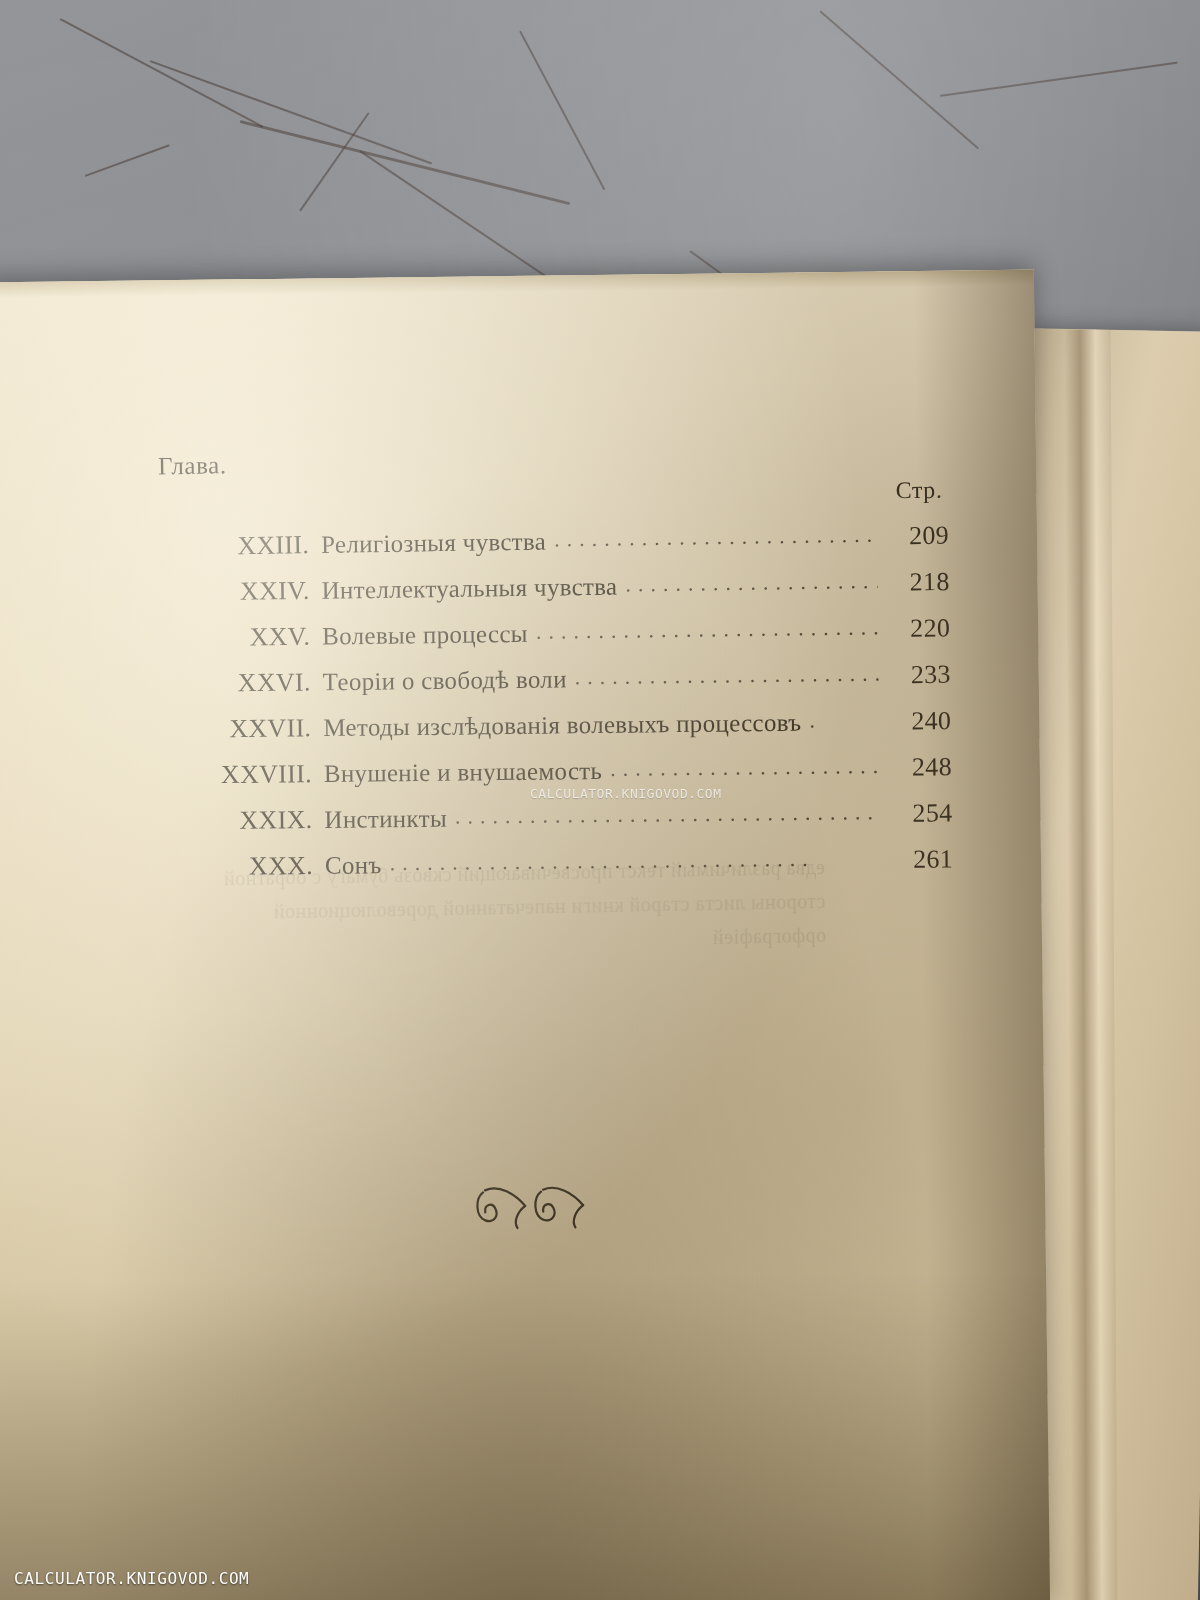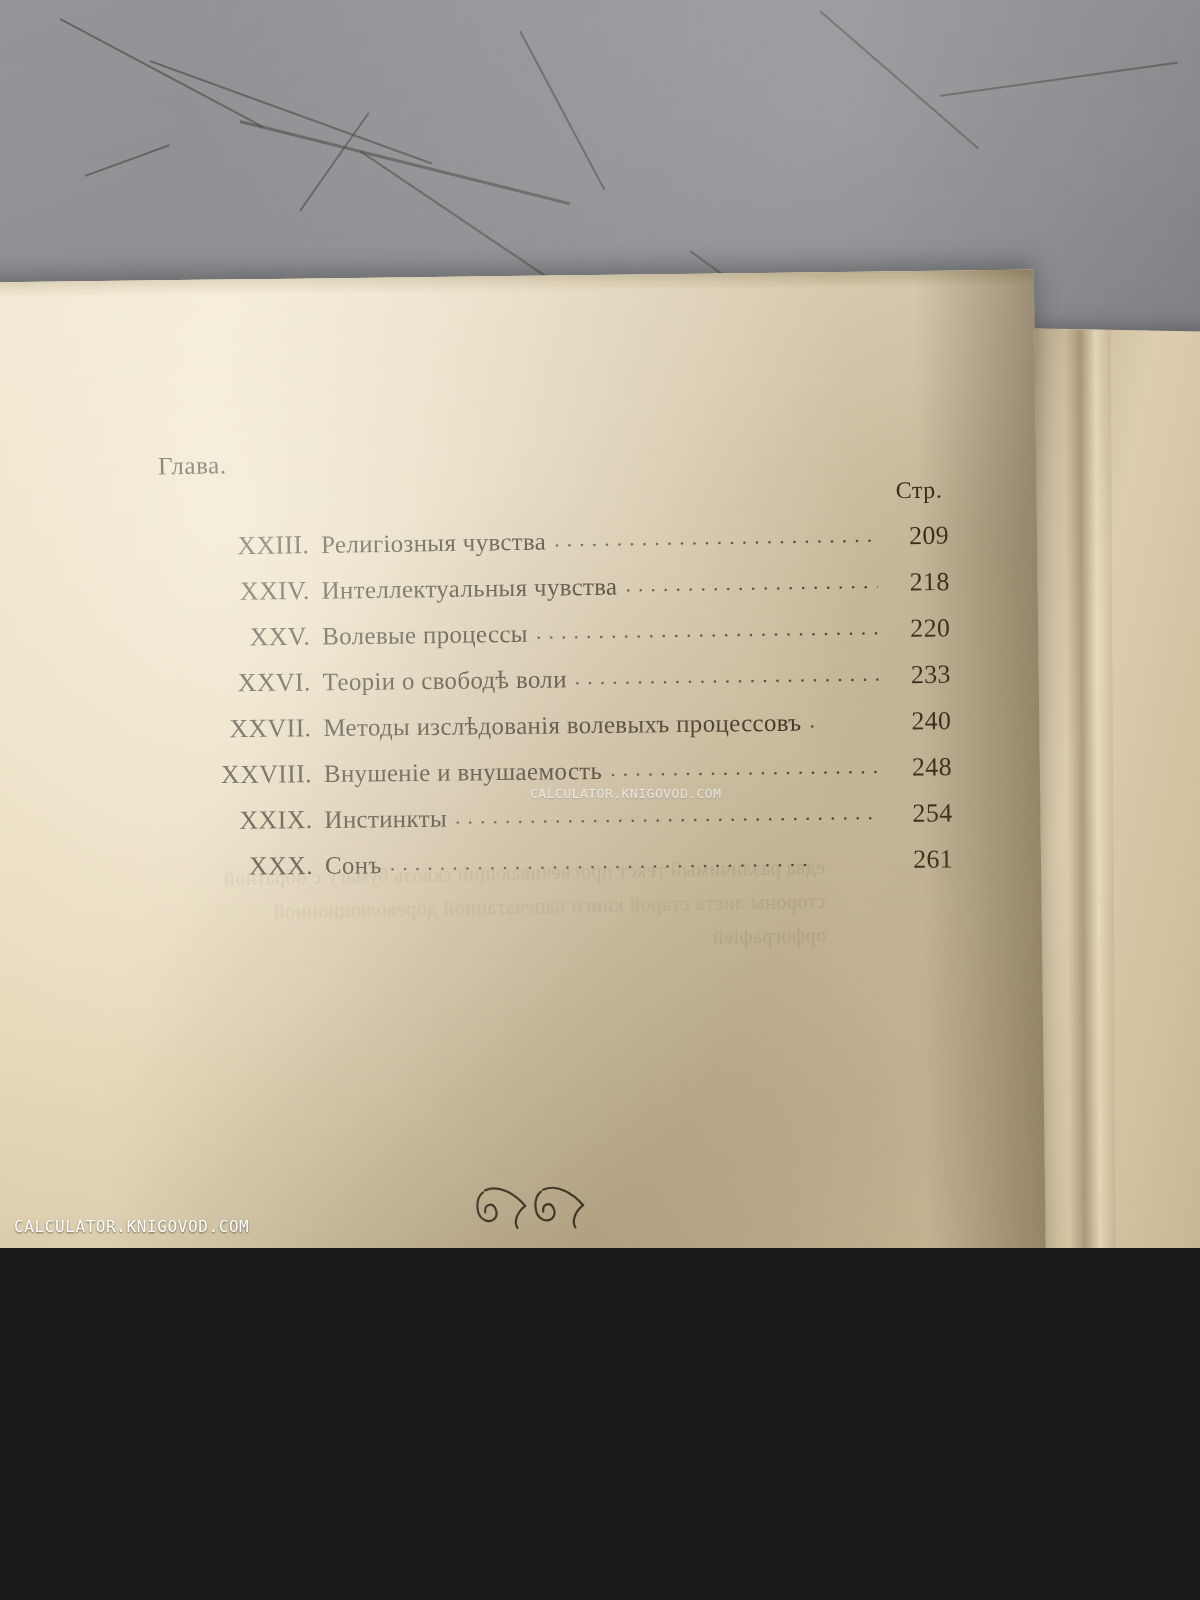--- a/index.html
+++ b/index.html
@@ -3,21 +3,21 @@
 <meta charset="utf-8">
 <style>
   html, body {
     margin: 0;
     padding: 0;
     background: #1b1b1b;
   }
   #page {
     position: relative;
     width: 1200px;
-    height: 1248px;
+    height: 1600px;
     overflow: hidden;
     font-family: "Liberation Serif", serif;
   }
 
   
   .desk {
     position: absolute;
     inset: 0;
     background:
       linear-gradient(160deg, #8e9094 0%, #85878b 18%, #7b7d81 35%, #6e7074 55%, #5d5f63 75%, #4c4e52 100%);

